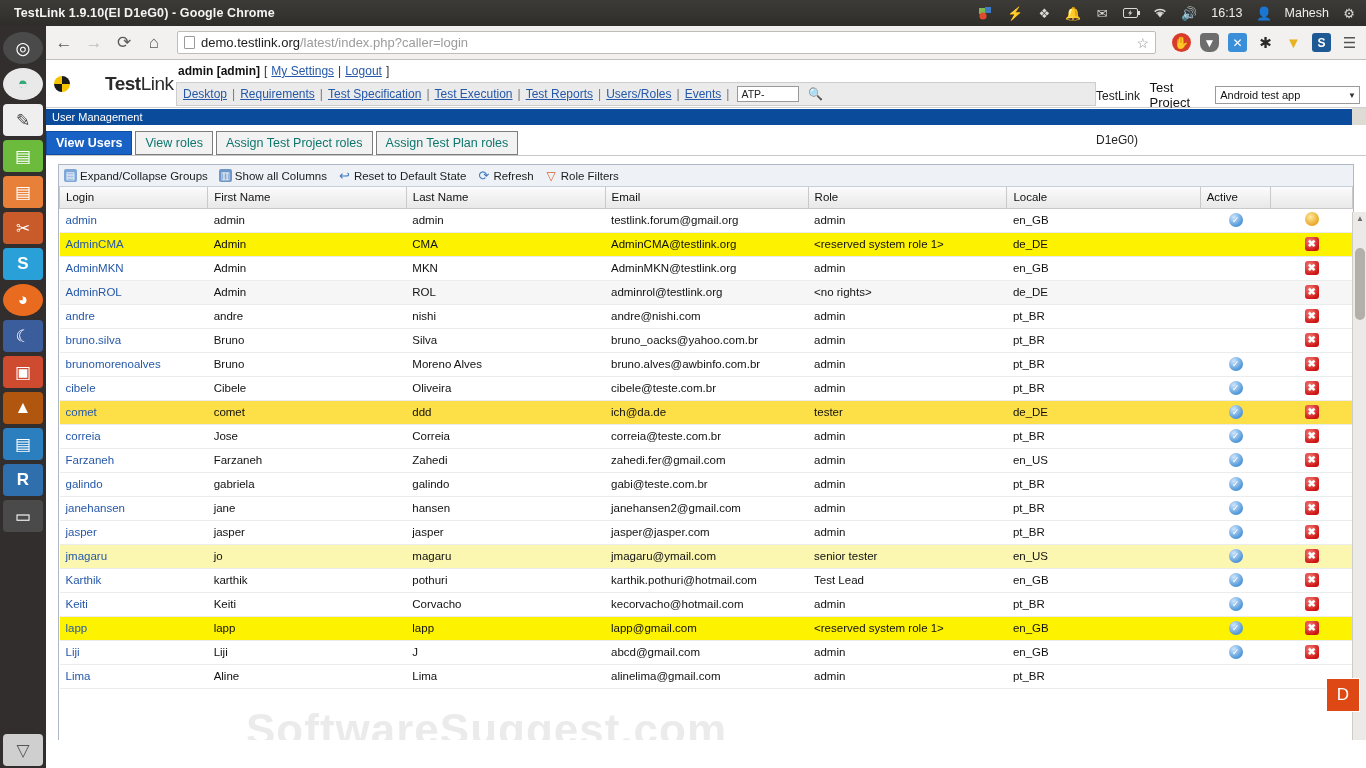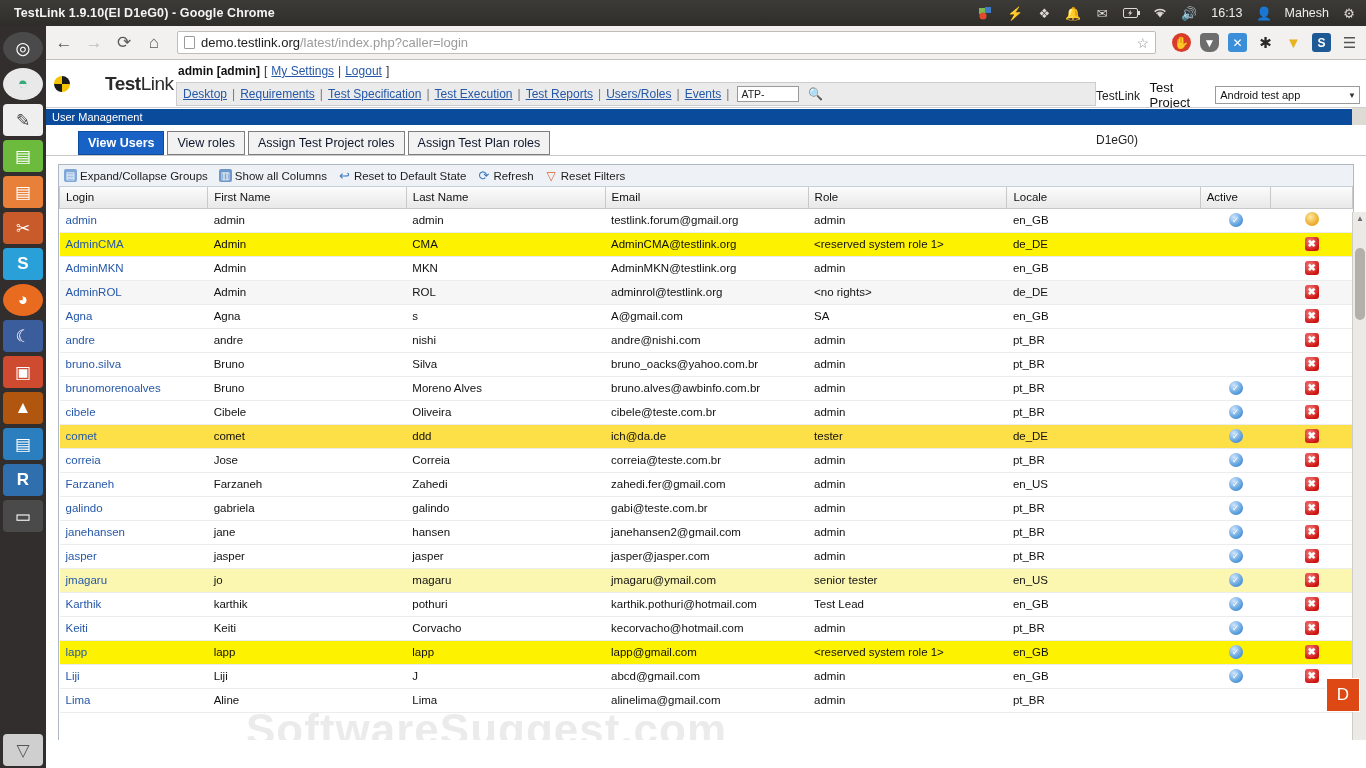--- a/index.html
+++ b/index.html
@@ -99,23 +99,23 @@
   .tl-select { width:164px; height:18px; border:1px solid #9a9a9a; background:#fff;
     font-size:11px; color:#111; display:flex; align-items:center; padding-left:4px; position:relative; }
   .tl-select .caret { position:absolute; right:3px; font-size:8px; color:#333; }
 
   .bluebar { height:17px; background:#0b4b9c; color:#fff; font-size:11px;
     padding-left:6px; line-height:17px; border-top:1px solid #fff; }
   .bluebar-wrap { position:relative; }
   .bluebar-wrap::after { content:""; position:absolute; right:0; top:0; width:14px; height:17px; background:#dedad4; }
 
   .tabrow { height:31px; background:#fff; display:flex; align-items:flex-end;
-    padding-left:32px; gap:3px; border-bottom:1px solid #c8c8c8; }
+    gap:3px; border-bottom:1px solid #c8c8c8; }
   .ttab { height:24px; padding:0 9px; border:1px solid #7d7d7d; background:#f2f2f2;
-    font-size:12.5px; color:#0f172a; display:flex; align-items:center; }
+    font-size:12.5px; color:#0f766e; display:flex; align-items:center; }
   .ttab.active { background:#1862c6; color:#fff; border-color:#0d4c9e; font-weight:bold; }
 
   .panel { margin:8px 12px 0 12px; border:1px solid #aeb8c4; background:#fff; height:610px; }
   .actionbar { height:22px; background:#eef2f7; border-bottom:1px solid #c7d0da;
     display:flex; align-items:center; gap:5px; padding:0 5px; font-size:11.5px; color:#1c1c1c; }
   .actionbar .ai { display:flex; align-items:center; gap:3px; padding-right:6px; }
   .actionbar .gi { width:13px; height:13px; display:inline-flex; align-items:center;
     justify-content:center; font-size:10px; border-radius:2px; color:#fff; }
 
   table.users { width:100%; border-collapse:collapse; font-size:11.5px; }
@@ -308,21 +308,21 @@
         <span class="ai">
           <span class="gi" style="background:transparent;color:#3f7ac0;font-size:13px">↩</span>
           <span>Reset to Default State</span>
         </span>
         <span class="ai">
           <span class="gi" style="background:transparent;color:#3f7ac0;font-size:13px">⟳</span>
           <span>Refresh</span>
         </span>
         <span class="ai">
           <span class="gi" style="background:transparent;color:#d8602c;font-size:12px">▽</span>
-          <span>Reset Filters</span>
+          <span>Role Filters</span>
         </span>
       </div>
 
       <table class="users">
         <thead>
           <tr>
             <th style="width:150px">Login</th>
             <th style="width:205px">First Name</th>
             <th style="width:205px">Last Name</th>
             <th style="width:205px">Email</th>
@@ -367,30 +367,20 @@
               <td class="login"><a href="#">AdminROL</a></td>
               <td>Admin</td>
               <td>ROL</td>
               <td>adminrol@testlink.org</td>
               <td>&lt;no rights&gt;</td>
               <td>de_DE</td>
               <td class="col-active"></td>
               <td class="col-last"><span class="xx">✖</span></td>
             </tr>
             <tr>
-              <td class="login"><a href="#">Agna</a></td>
-              <td>Agna</td>
-              <td>s</td>
-              <td>A@gmail.com</td>
-              <td>SA</td>
-              <td>en_GB</td>
-              <td class="col-active"></td>
-              <td class="col-last"><span class="xx">✖</span></td>
-            </tr>
-            <tr>
               <td class="login"><a href="#">andre</a></td>
               <td>andre</td>
               <td>nishi</td>
               <td>andre@nishi.com</td>
               <td>admin</td>
               <td>pt_BR</td>
               <td class="col-active"></td>
               <td class="col-last"><span class="xx">✖</span></td>
             </tr>
             <tr>

